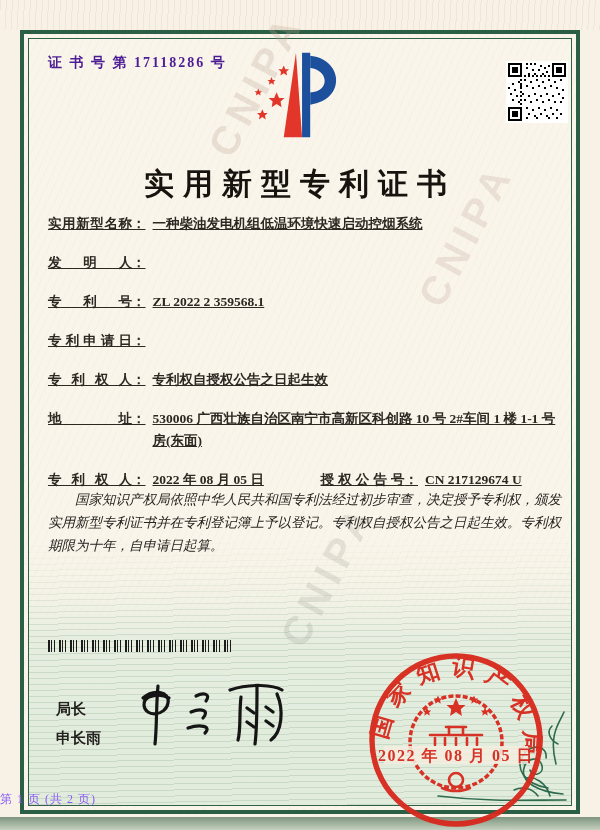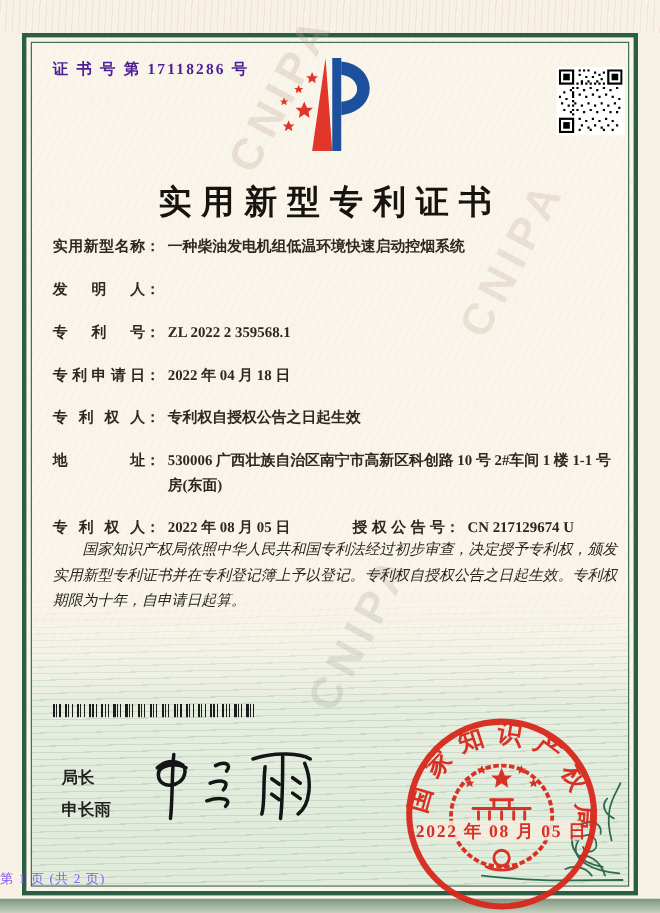--- a/index.html
+++ b/index.html
@@ -38,36 +38,36 @@
   .cert-no{position:absolute;left:48px;top:54px;font-size:14px;letter-spacing:2px;
     color:#4c1d95;font-weight:600;z-index:2;}
   .logo{position:absolute;left:243px;top:46px;width:112px;height:98px;z-index:2;}
   .qr{position:absolute;left:506px;top:61px;width:62px;height:62px;background:#fff;
     padding:2px;box-sizing:border-box;z-index:2;}
   .title{position:absolute;left:0;right:0;top:146px;text-align:center;font-size:30px;
     font-weight:900;letter-spacing:9px;color:#17130e;z-index:2;margin-top:18px;}
   
   .fields{position:absolute;left:48px;right:40px;top:213px;font-size:13.5px;
     color:#2c2822;font-weight:600;z-index:2;}
-  .frow{display:flex;margin-bottom:17px;line-height:22px;}
+  .frow{display:flex;margin-bottom:17px;line-height:22px;text-decoration:underline;}
   .flabel{flex:0 0 84px;text-align:justify;text-align-last:justify;text-justify:inter-character;}
   .fcolon{flex:0 0 auto;margin-right:7px;}
   .fvalue{flex:1;}
   .gval{flex:0 0 168px;}
   
   .body-text{position:absolute;left:48px;right:38px;top:488px;font-size:13.5px;
     line-height:23px;color:#262420;font-style:italic;font-weight:400;z-index:2;}
   .body-text p{margin:0 0 4px 0;text-indent:2em;}
   
   .barcode{position:absolute;left:48px;top:640px;width:183px;height:12px;z-index:2;
     background:repeating-linear-gradient(90deg,#1c1c1c 0 2px,transparent 2px 3px,
       #1c1c1c 3px 4px,transparent 4px 6px,#1c1c1c 6px 7px,transparent 7px 11px);}
   
   .officer{position:absolute;left:56px;top:694px;z-index:2;
-    font-family:Liberation Serif, serif;
+    font-family:Liberation Sans, sans-serif;
     font-size:15px;font-weight:700;color:#24221f;line-height:29px;}
   .signature{position:absolute;left:128px;top:674px;width:182px;height:84px;z-index:2;}
   
   .seal{position:absolute;left:356px;top:642px;width:200px;height:200px;z-index:5;opacity:.95;}
   
   .footer{position:absolute;left:0;right:0;bottom:22px;font-size:12px;
     color:#8b5cf6;letter-spacing:1px;z-index:2;}
 </style>
 </head>
 <body>
@@ -160,21 +160,20 @@
       <span class="fcolon">：</span>
   </div>
   <div class="frow">
     <span class="flabel">专利号</span>
       <span class="fcolon">：</span>
     <span class="fvalue">ZL 2022 2 359568.1</span>
   </div>
   <div class="frow">
     <span class="flabel">专利申请日</span>
       <span class="fcolon">：</span>
-    <span class="fvalue">2022 年 04 月 18 日</span>
   </div>
   <div class="frow">
     <span class="flabel">专利权人</span>
       <span class="fcolon">：</span>
     <span class="fvalue">专利权自授权公告之日起生效</span>
   </div>
   <div class="frow">
     <span class="flabel">地址</span>
       <span class="fcolon">：</span>
     <span class="fvalue">530006 广西壮族自治区南宁市高新区科创路 10 号 2#车间 1 楼 1-1 号房(东面)</span>

